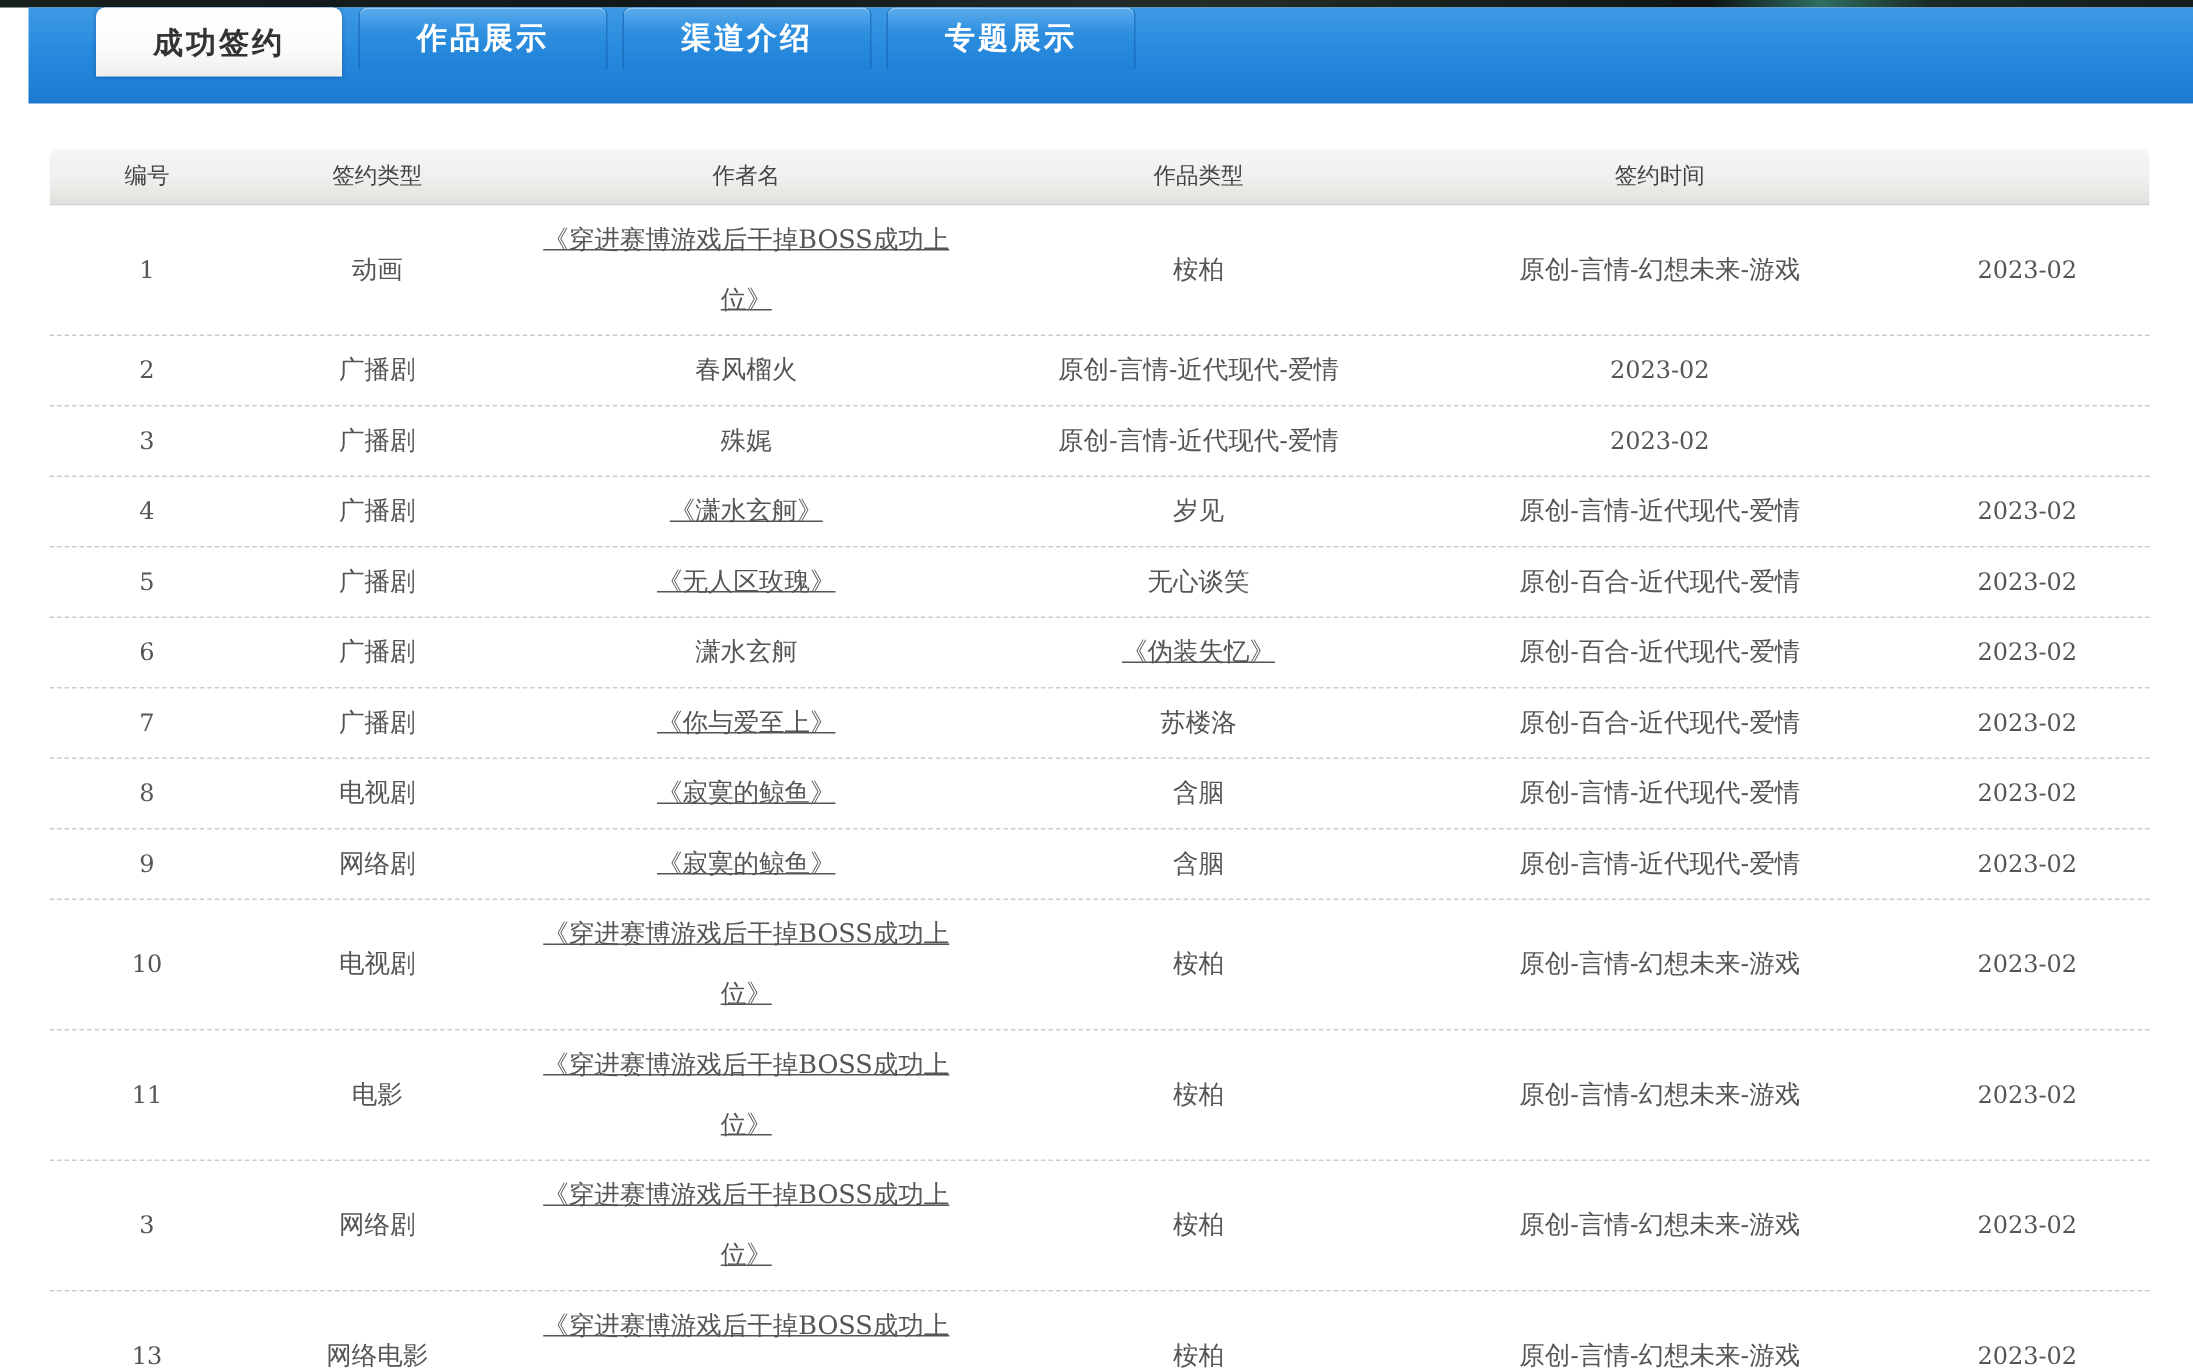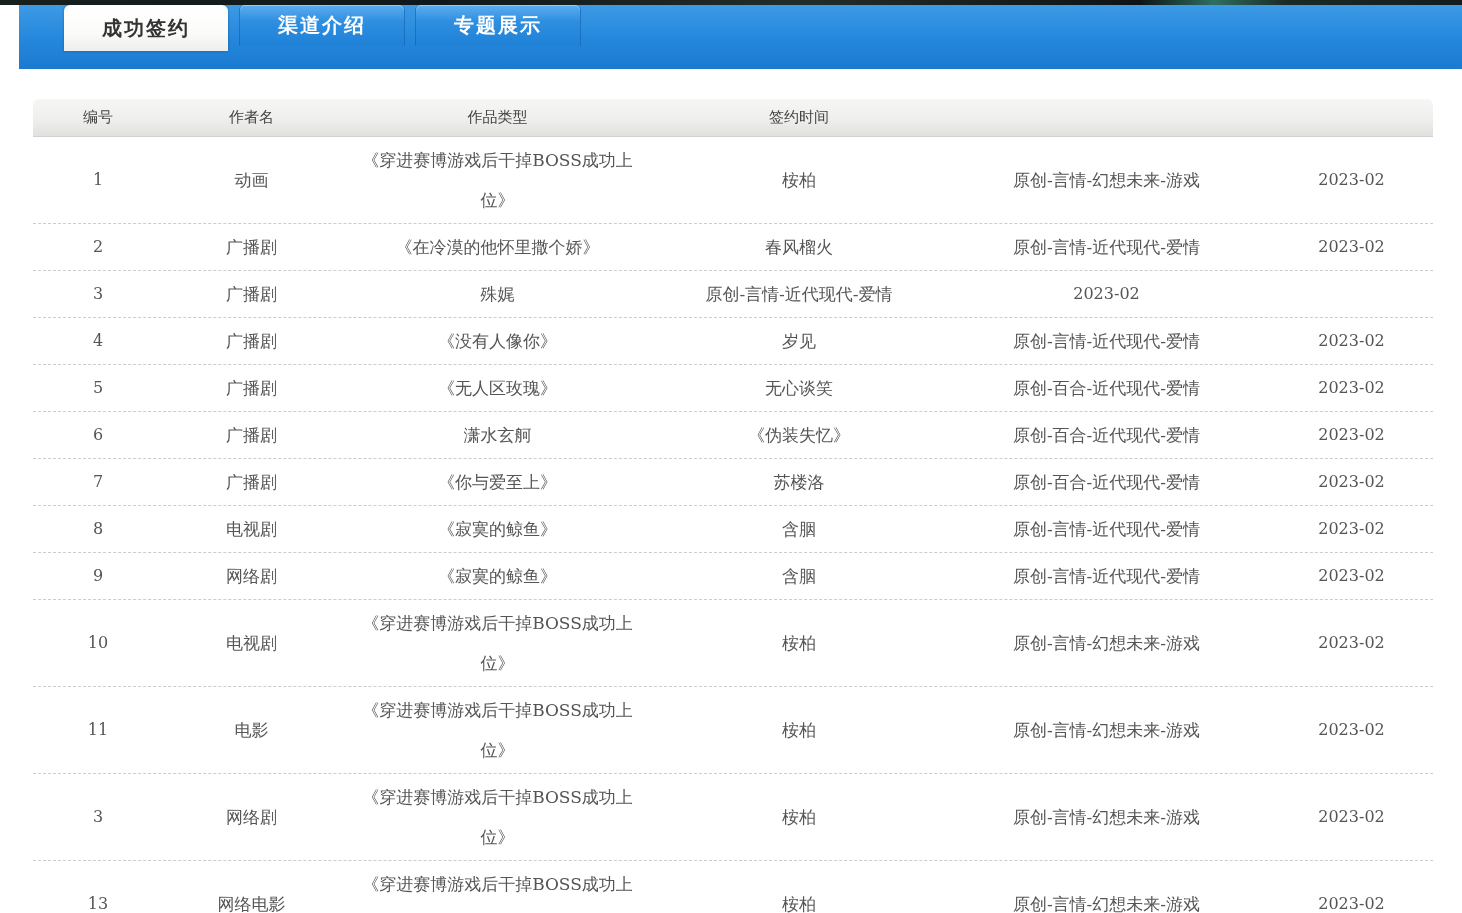--- a/index.html
+++ b/index.html
@@ -75,49 +75,54 @@
     font-size: 17px;
     color: #555555;
     text-align: center;
     line-height: 40px;
     padding: 3px 4px;
     display: flex; align-items: center; justify-content: center;
   }
   .table-row .cell.work .inner {
     max-width: 272px;
     display: inline-block;
+    text-decoration: underline;
   }
   .table-row .cell.id, .table-row .cell.time {
     font-size: 16px;
   }
 </style>
 </head>
 <body>
 
 <div class="top-strip"></div>
 
 <div class="tab-bar">
   <div class="tab active">
     <span>成功签约</span>
   </div>
 
+  <div class="tab">
+    <span>作品展示</span>
+  </div>
 
   <div class="tab">
     <span>渠道介绍</span>
   </div>
 
   <div class="tab">
     <span>专题展示</span>
   </div>
 </div>
 
 <div class="content">
   <div class="grid-row table-header">
   <div class="cell">编号</div>
 
+  <div class="cell">签约类型</div>
 
 
   <div class="cell">作者名</div>
 
   <div class="cell">作品类型</div>
 
   <div class="cell">签约时间</div>
 </div>
   <div>
   <div class="grid-row table-row">
@@ -127,41 +132,38 @@
           <span class="inner">《穿进赛博游戏后干掉BOSS成功上位》</span>
         </div>
     <div class="cell author">桉柏</div>
     <div class="cell work-type">原创-言情-幻想未来-游戏</div>
     <div class="cell time">2023-02</div>
   </div>
 
   <div class="grid-row table-row">
     <div class="cell id">2</div>
     <div class="cell sign-type">广播剧</div>
-    <div class="cell work">
-          <span class="inner">《在冷漠的他怀里撒个娇》</span>
-        </div>
     <div class="cell author">春风榴火</div>
     <div class="cell work-type">原创-言情-近代现代-爱情</div>
     <div class="cell time">2023-02</div>
   </div>
 
   <div class="grid-row table-row">
     <div class="cell id">3</div>
     <div class="cell sign-type">广播剧</div>
     <div class="cell author">殊娓</div>
     <div class="cell work-type">原创-言情-近代现代-爱情</div>
     <div class="cell time">2023-02</div>
   </div>
 
   <div class="grid-row table-row">
     <div class="cell id">4</div>
     <div class="cell sign-type">广播剧</div>
     <div class="cell work">
-          <span class="inner">《没有人像你》</span>
+          <span class="inner">《潇水玄舸》</span>
         </div>
     <div class="cell author">岁见</div>
     <div class="cell work-type">原创-言情-近代现代-爱情</div>
     <div class="cell time">2023-02</div>
   </div>
 
   <div class="grid-row table-row">
     <div class="cell id">5</div>
     <div class="cell sign-type">广播剧</div>
     <div class="cell work">

